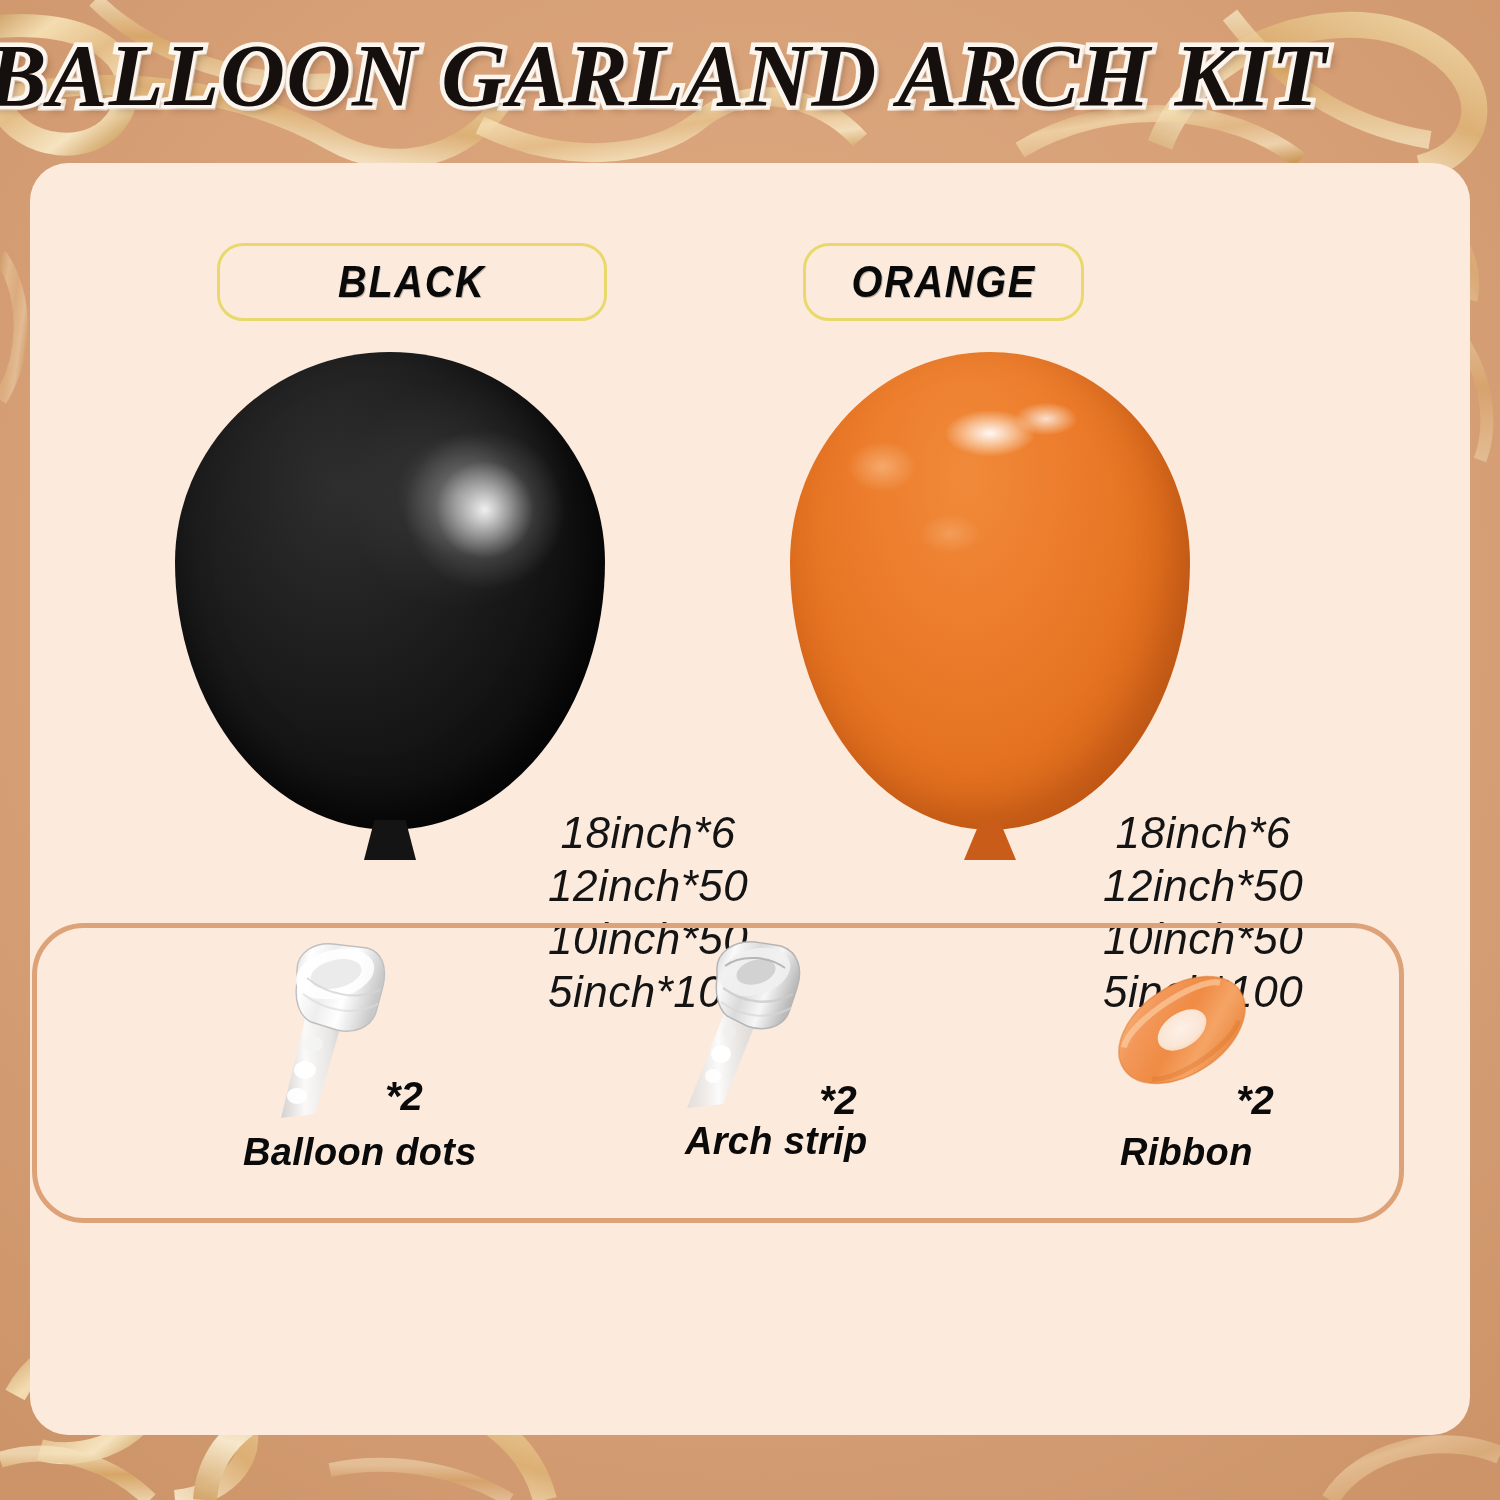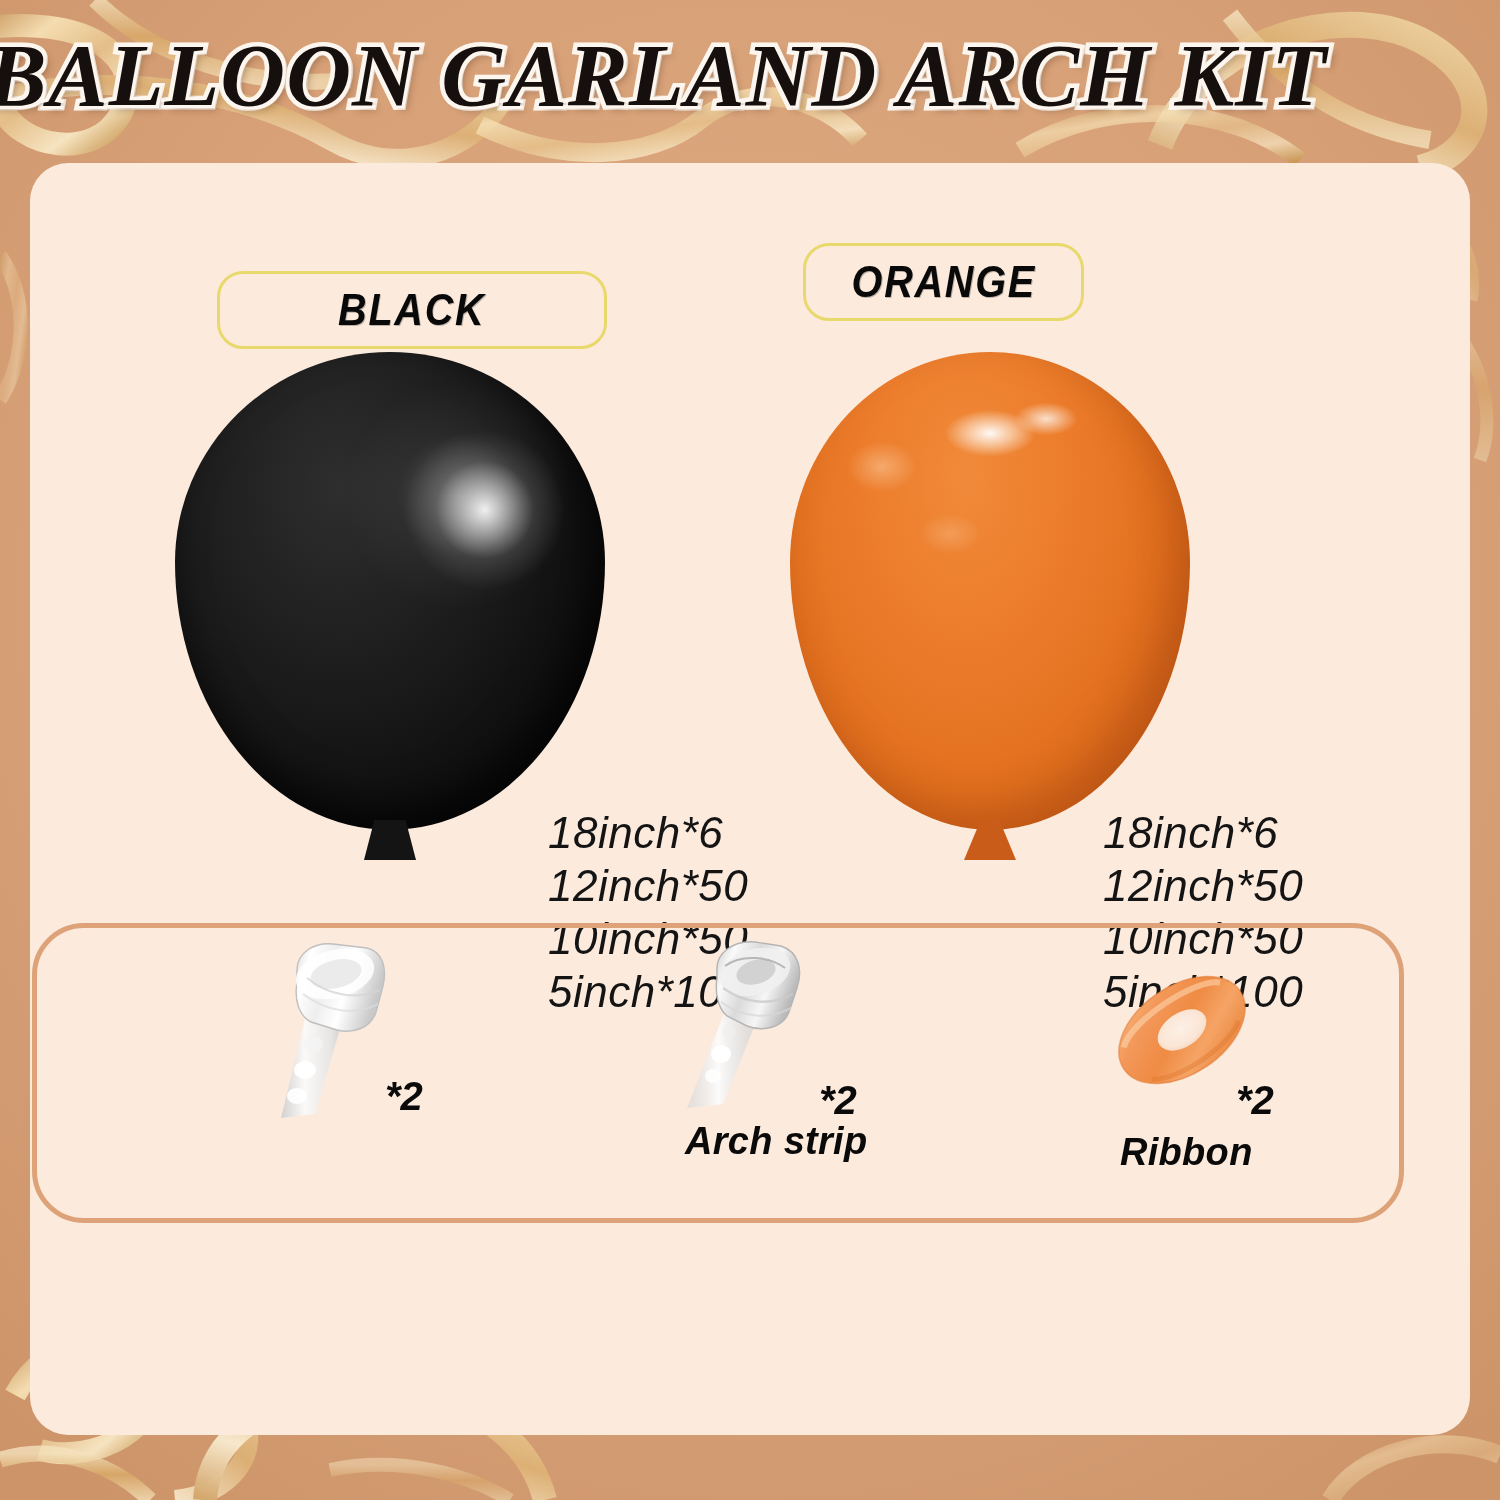--- a/index.html
+++ b/index.html
@@ -80,21 +80,21 @@
   .pill-label {
     font-family: "Liberation Sans", sans-serif;
     font-weight: bold;
     font-style: italic;
     font-size: 45px;
     letter-spacing: 2px;
     color: #090909;
     transform: scaleX(.88);
     text-shadow: 1px 1px 0 rgba(0,0,0,.25);
   }
-  #pill-black  { left: 217px; top: 243px; width: 390px; margin-top: 28px; }
+  #pill-black  { left: 217px; top: 243px; width: 390px; }
   #pill-orange { left: 803px; top: 243px; width: 281px; }
 
   
   .balloon-block { position: absolute; }
   #balloon-black-block  { left: 175px; top: 352px; width: 430px; height: 520px; }
   #balloon-orange-block { left: 790px; top: 352px; width: 400px; height: 520px; }
 
   .balloon-body {
     position: absolute;
     left: 0; top: 0;
@@ -140,20 +140,21 @@
   .spec-list {
     position: absolute;
     font-family: "Liberation Sans", sans-serif;
     font-style: italic;
     font-weight: 300;
     font-size: 44px;
     line-height: 53px;
     color: #141414;
     white-space: nowrap;
     letter-spacing: .5px;
+    text-align: center;
   }
   #spec-black  { left: 548px;  top: 806px; }
   #spec-orange { left: 1103px; top: 806px; }
   .spec-line { display: block; }
 
   
   .acc-panel {
     position: absolute;
     left: 32px;
     top: 923px;
@@ -322,20 +323,21 @@
       <ellipse cx="76" cy="106" rx="10" ry="8" fill="#f4f4f4" opacity=".8"></ellipse>
 
       <path d="M 60 32 C 60 14 78 4 96 6 L 130 10 C 146 14 150 30 146 48
                L 139 74 C 134 90 116 96 100 92 L 74 84 C 62 78 57 62 60 44 Z" fill="url(#wroll)" stroke="#bfbfbf" stroke-width="1.4"></path>
       <ellipse cx="98" cy="36" rx="40" ry="24" transform="rotate(-14 98 36)" fill="#ffffff" opacity=".85"></ellipse>
       <ellipse cx="99" cy="36" rx="26" ry="14" transform="rotate(-14 99 36)" fill="#e2e2e2" opacity=".7"></ellipse>
       <path d="M 70 40 C 92 58 120 62 143 52" fill="none" stroke="#d4d4d4" stroke-width="2" opacity=".8"></path>
       <path d="M 66 56 C 90 74 118 78 141 66" fill="none" stroke="#dcdcdc" stroke-width="2" opacity=".7"></path>
     </svg>
     <span class="acc-count">*2</span>
+    <span class="acc-name">Balloon dots</span>
   </div>
 
   <div class="acc-item" id="acc-strip">
     <svg class="acc-figure" viewBox="0 0 230 190" xmlns="http://www.w3.org/2000/svg">
       <defs>
         <linearGradient id="croll" x1="0" y1="0" x2="1" y2="0.4">
           <stop offset="0%" stop-color="#cdcdcd"></stop>
           <stop offset="22%" stop-color="#fafafa"></stop>
           <stop offset="48%" stop-color="#dadada"></stop>
           <stop offset="72%" stop-color="#f6f6f6"></stop>

